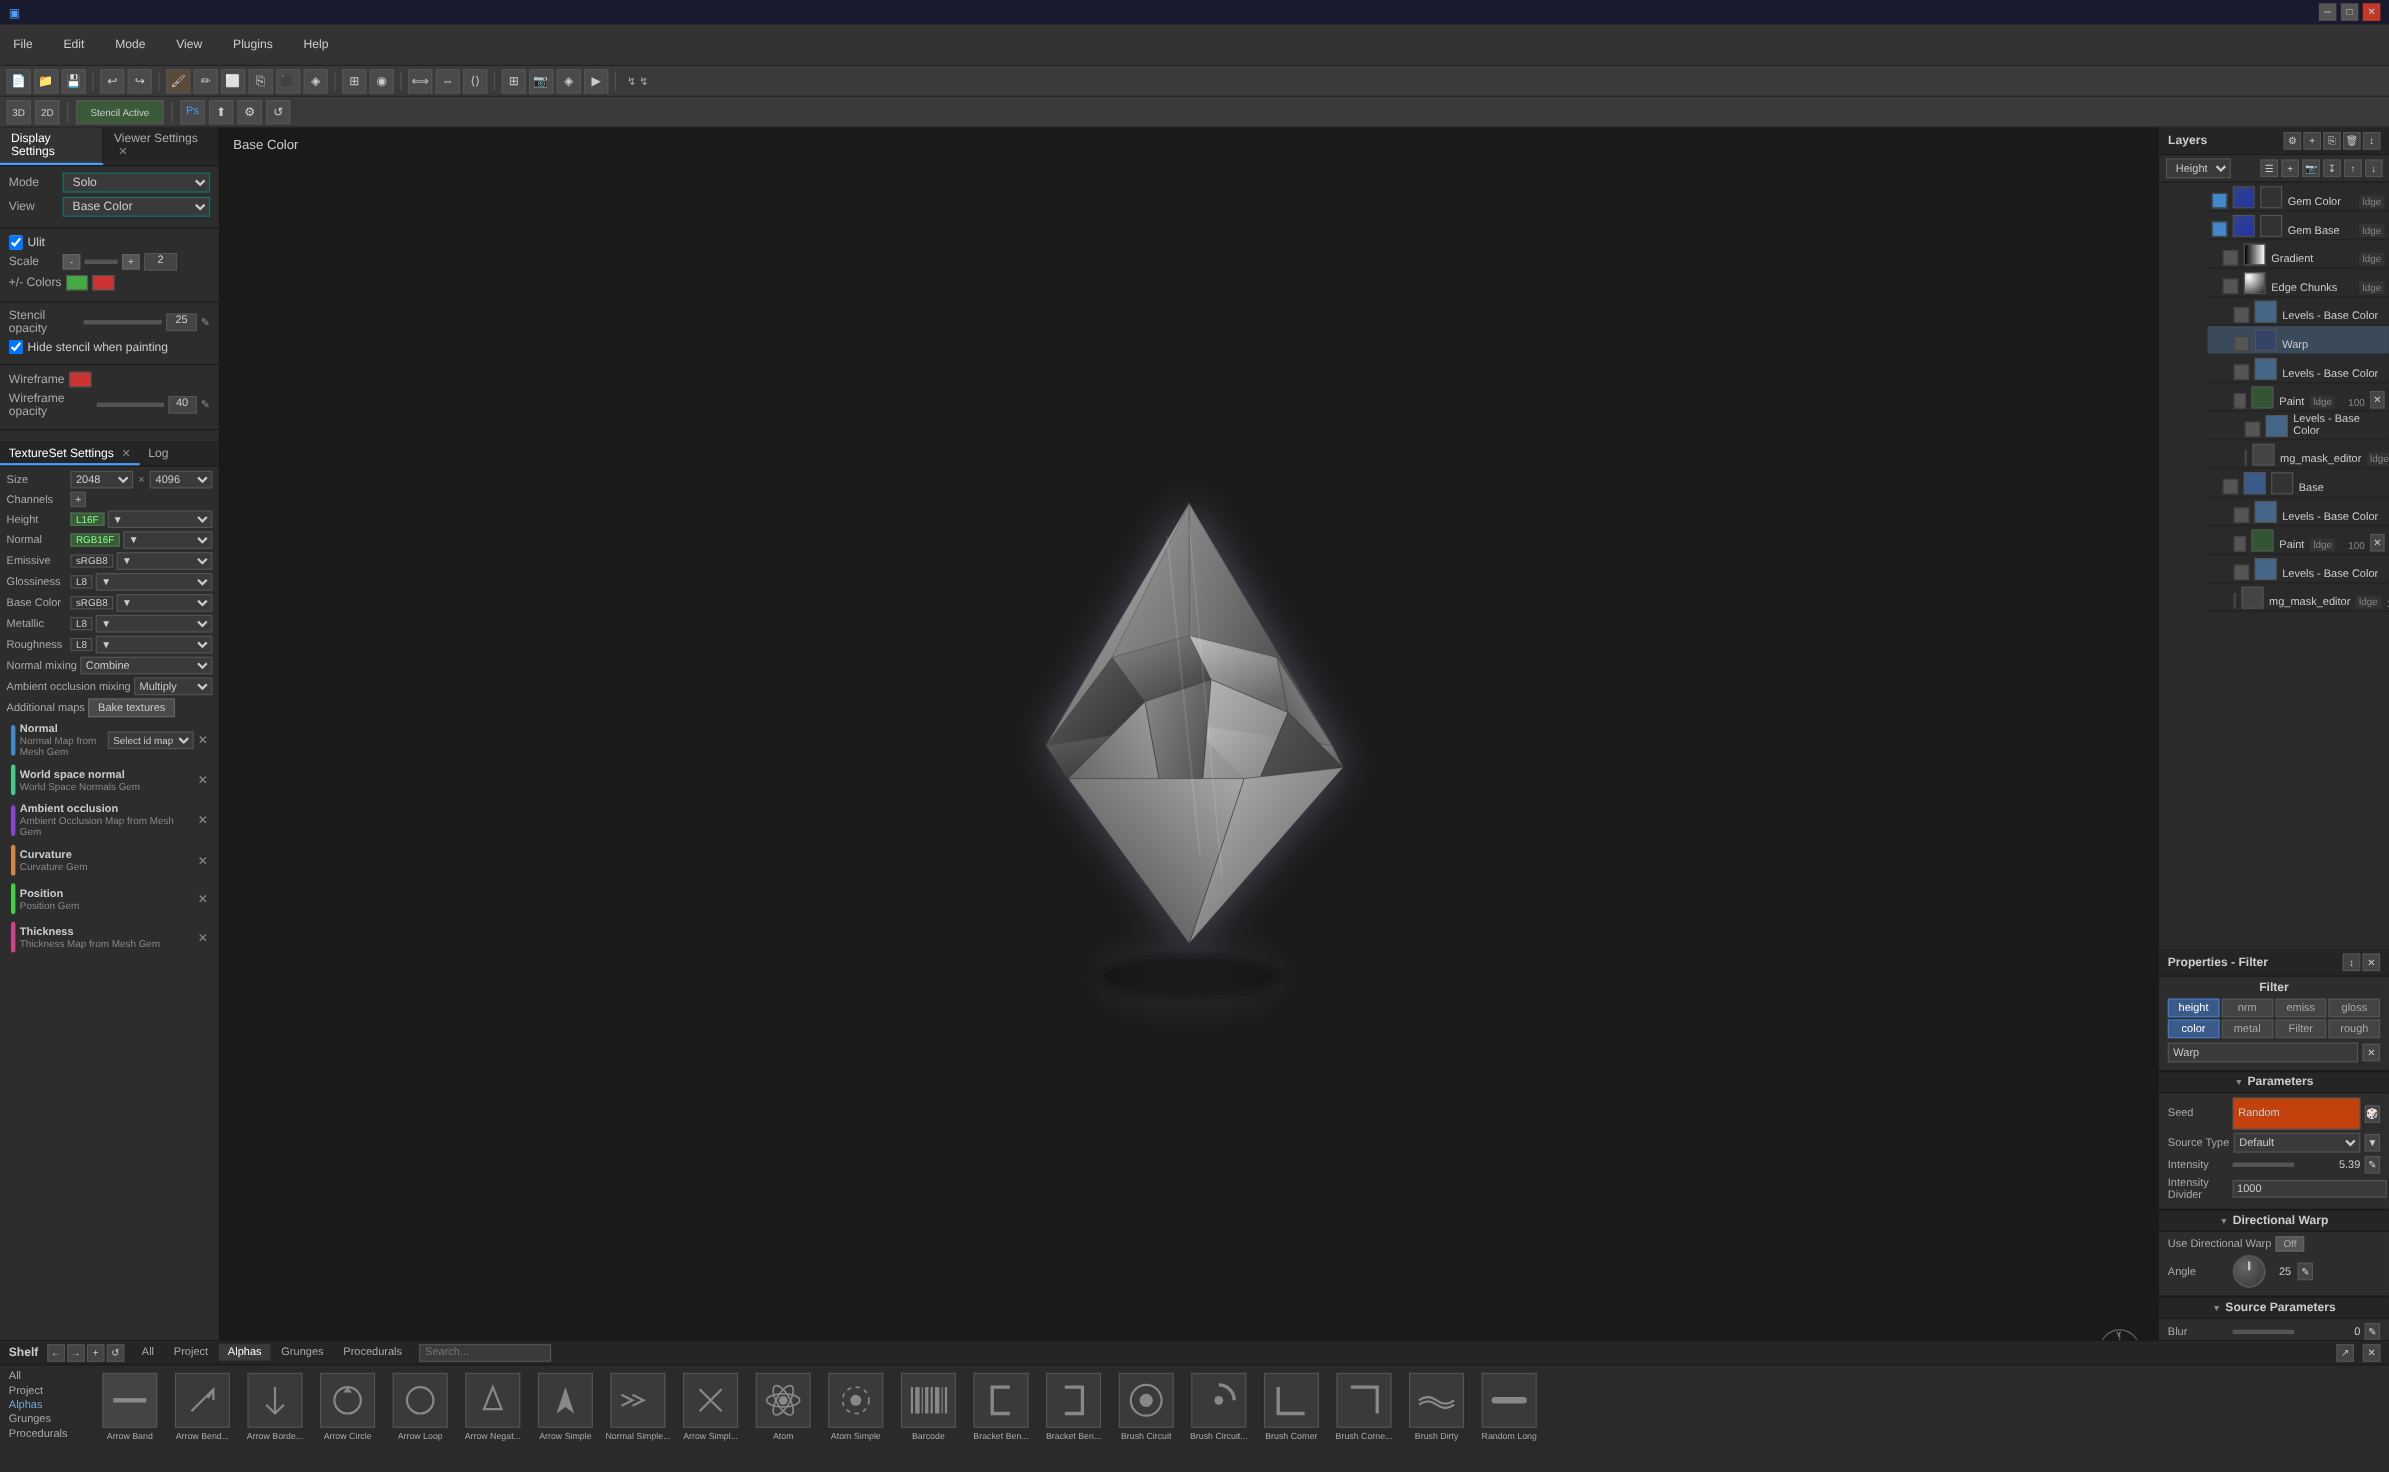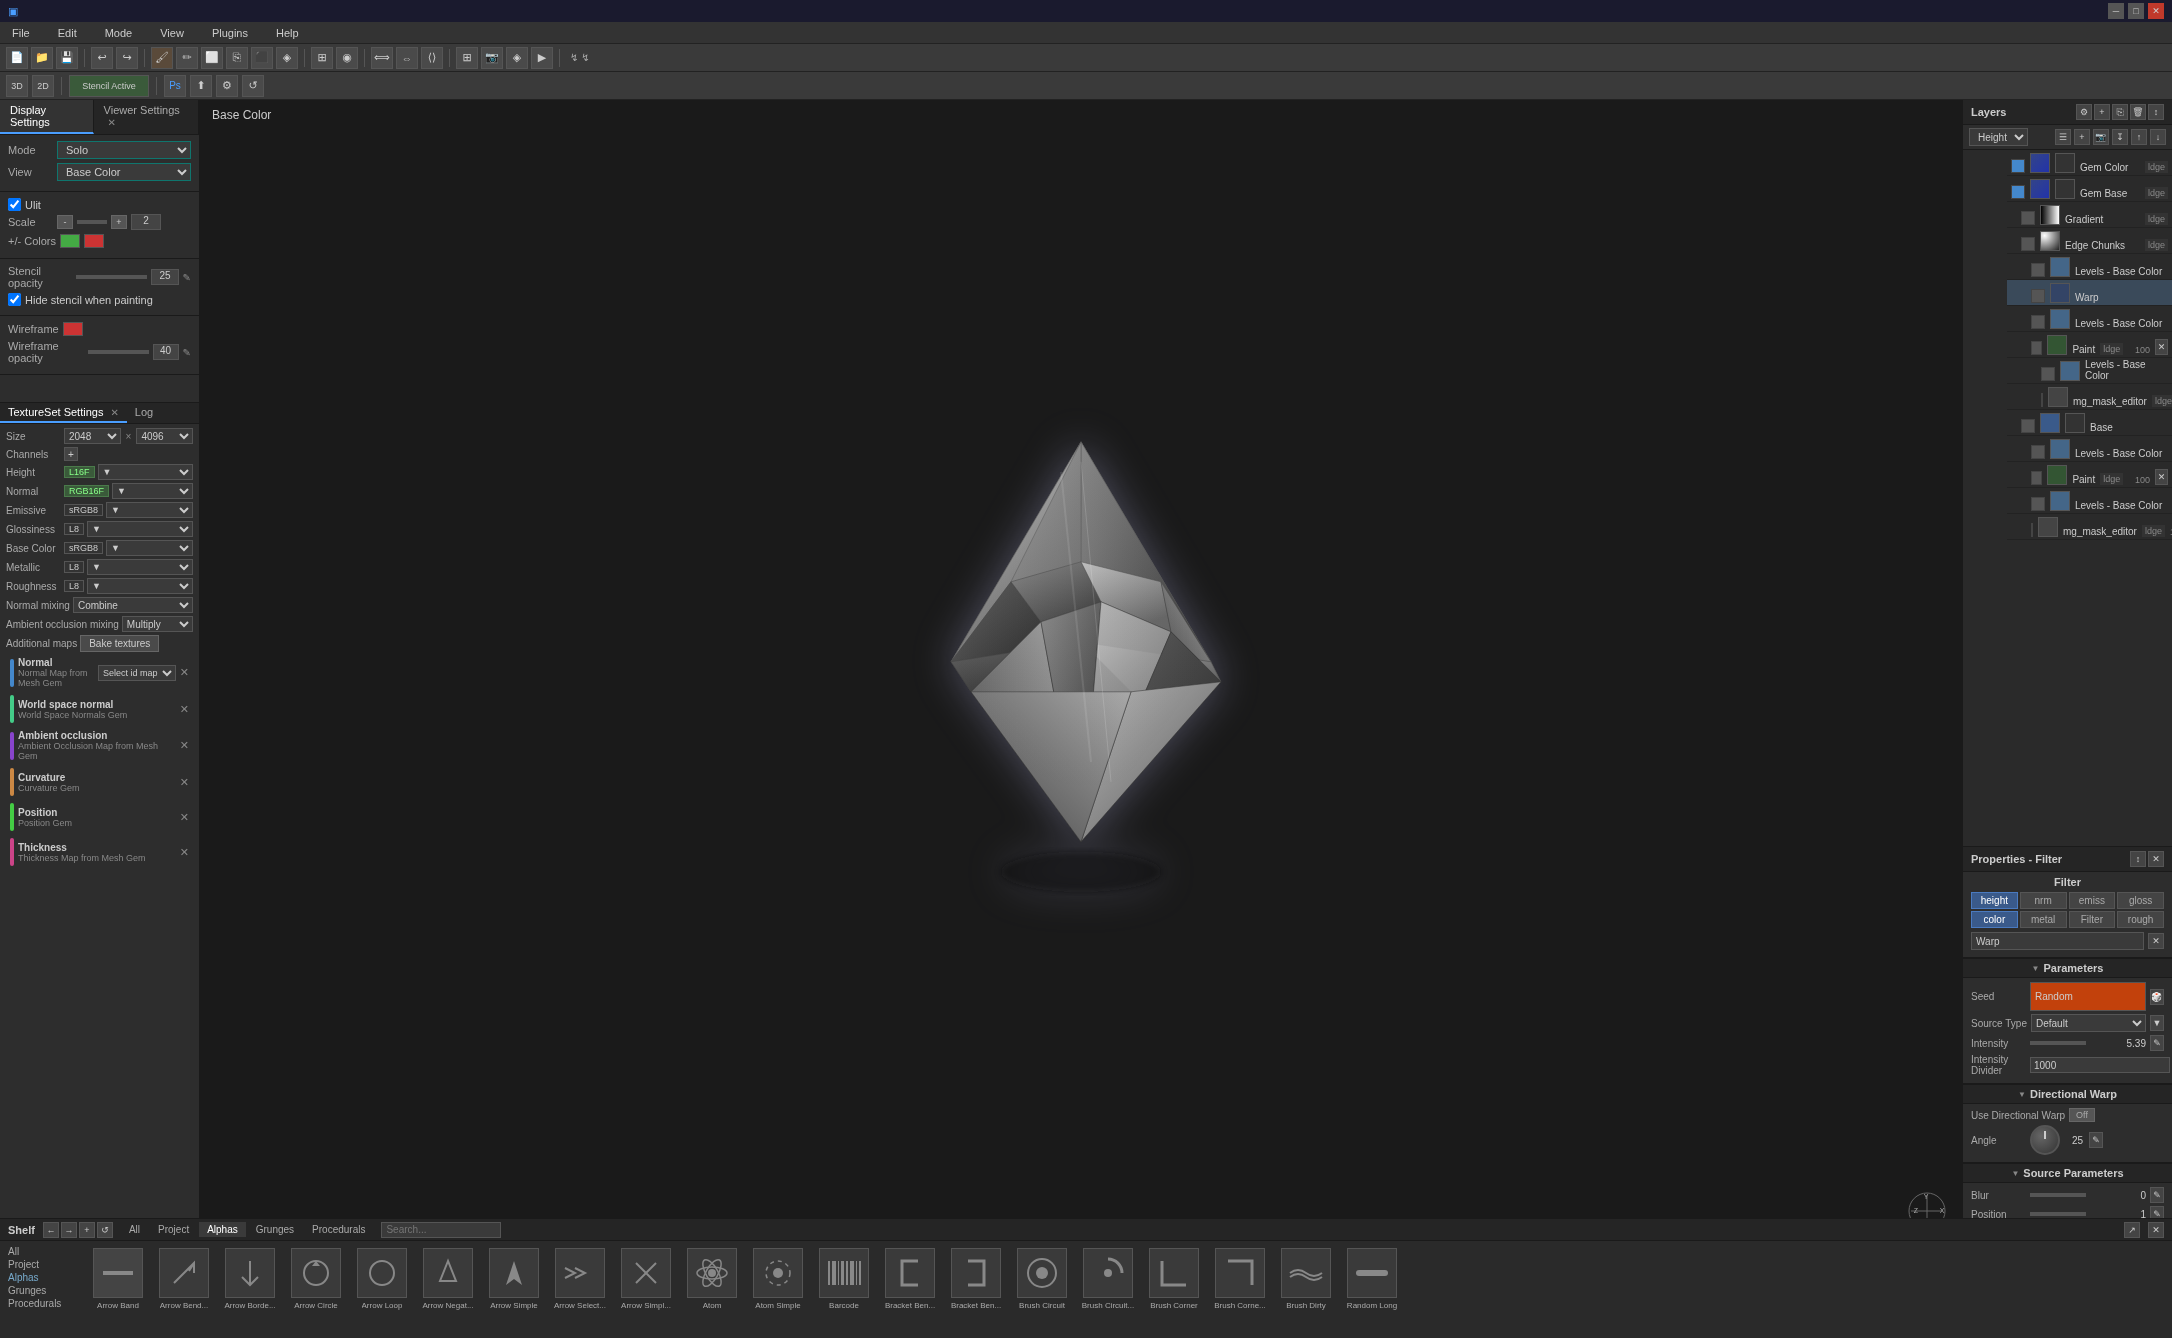--- a/index.html
+++ b/index.html
@@ -34,21 +34,21 @@
       color: #ccc;
       font-size: 9px;
       cursor: pointer;
       display: flex; align-items: center; justify-content: center;
     }
     #title-bar .win-btn.close { background: #c0392b; }
 
     
     #menu-bar {
       background: #333;
-      height: 22px;
+      height: 38px;
       display: flex;
       align-items: center;
       padding: 0 6px;
       gap: 16px;
       border-bottom: 1px solid #222;
     }
     #menu-bar span {
       color: #ccc;
       cursor: pointer;
       font-size: 11px;
@@ -1350,21 +1350,21 @@
         <span class="shelf-label">Arrow Simple</span>
       </div>
 
       <div class="shelf-item">
         <div class="shelf-thumb" style="background:#3a3a3a;">
           <svg width="40" height="40">
             <path d="M5,15 L15,20 L5,25" fill="none" stroke="#888" stroke-width="2"></path>
             <path d="M15,15 L25,20 L15,25" fill="none" stroke="#888" stroke-width="2"></path>
           </svg>
         </div>
-        <span class="shelf-label">Arrow Select...</span>
+        <span class="shelf-label">Normal Simple...</span>
       </div>
 
       <div class="shelf-item">
         <div class="shelf-thumb" style="background:#3a3a3a;">
           <svg width="40" height="40">
             <line x1="10" y1="10" x2="30" y2="30" stroke="#888" stroke-width="2"></line>
             <line x1="30" y1="10" x2="10" y2="30" stroke="#888" stroke-width="2"></line>
           </svg>
         </div>
         <span class="shelf-label">Arrow Simpl...</span>

